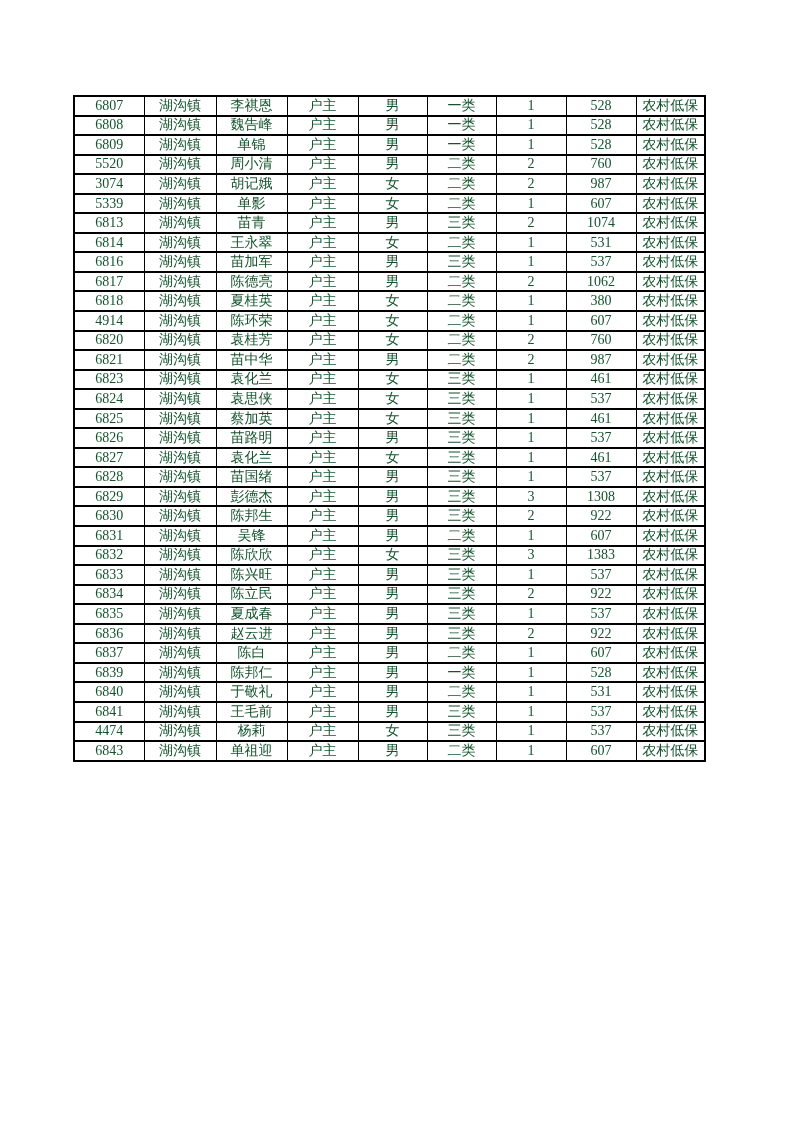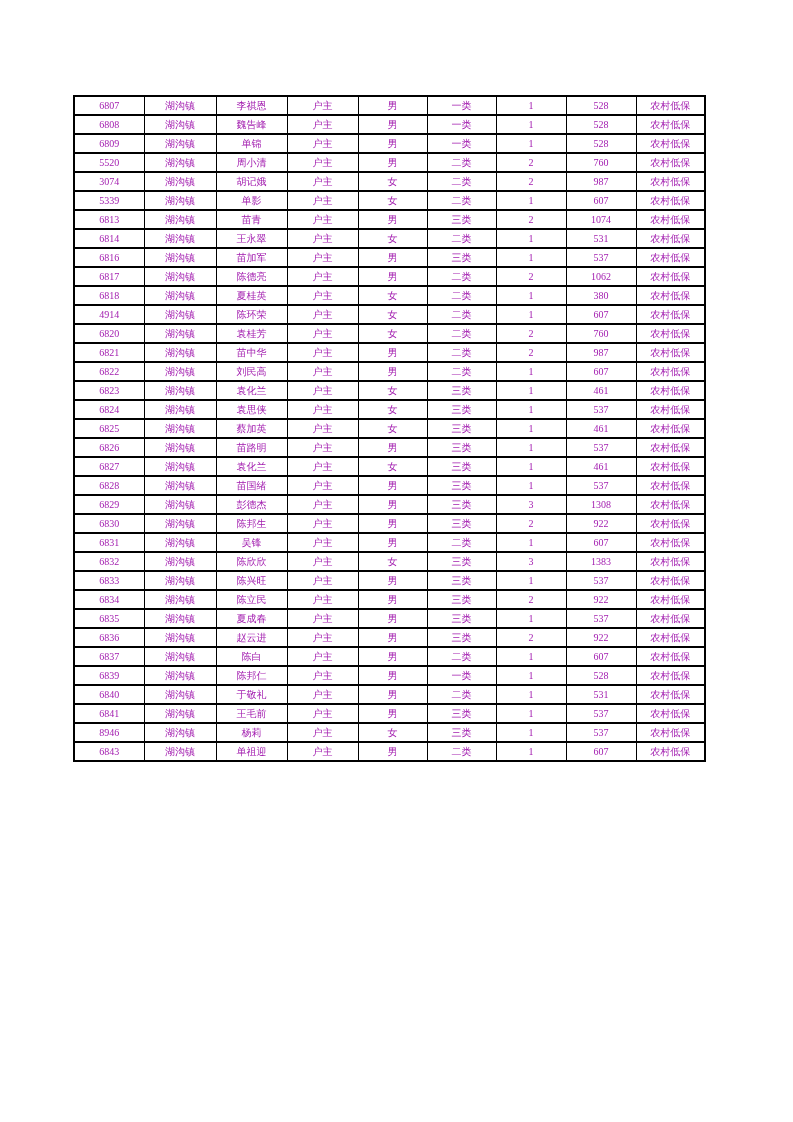--- a/index.html
+++ b/index.html
@@ -16,22 +16,22 @@
     font-family: "Liberation Serif", "DejaVu Serif", serif;
   }
   table.roster {
     position: absolute;
     left: 73px;
     top: 95px;
     width: 631px;
     height: 667px;
     border-collapse: collapse;
     table-layout: fixed;
-    font-size: 10px;
-    color: #a21caf;
+    font-size: 14px;
+    color: #14532d;
     border: 2px solid #000000;
   }
   table.roster td {
     border-left: 1px solid #000000;
     border-right: 1px solid #000000;
     border-top: 2px solid #000000;
     border-bottom: 2px solid #000000;
     text-align: center;
     vertical-align: middle;
     padding: 0;
@@ -205,31 +205,20 @@
           <td>湖沟镇</td>
           <td>苗中华</td>
           <td>户主</td>
           <td>男</td>
           <td>二类</td>
           <td>2</td>
           <td>987</td>
           <td>农村低保</td>
         </tr>
         <tr>
-          <td>6822</td>
-          <td>湖沟镇</td>
-          <td>刘民高</td>
-          <td>户主</td>
-          <td>男</td>
-          <td>二类</td>
-          <td>1</td>
-          <td>607</td>
-          <td>农村低保</td>
-        </tr>
-        <tr>
           <td>6823</td>
           <td>湖沟镇</td>
           <td>袁化兰</td>
           <td>户主</td>
           <td>女</td>
           <td>三类</td>
           <td>1</td>
           <td>461</td>
           <td>农村低保</td>
         </tr>
@@ -414,21 +403,21 @@
           <td>湖沟镇</td>
           <td>王毛前</td>
           <td>户主</td>
           <td>男</td>
           <td>三类</td>
           <td>1</td>
           <td>537</td>
           <td>农村低保</td>
         </tr>
         <tr>
-          <td>8946</td>
+          <td>4474</td>
           <td>湖沟镇</td>
           <td>杨莉</td>
           <td>户主</td>
           <td>女</td>
           <td>三类</td>
           <td>1</td>
           <td>537</td>
           <td>农村低保</td>
         </tr>
         <tr>

